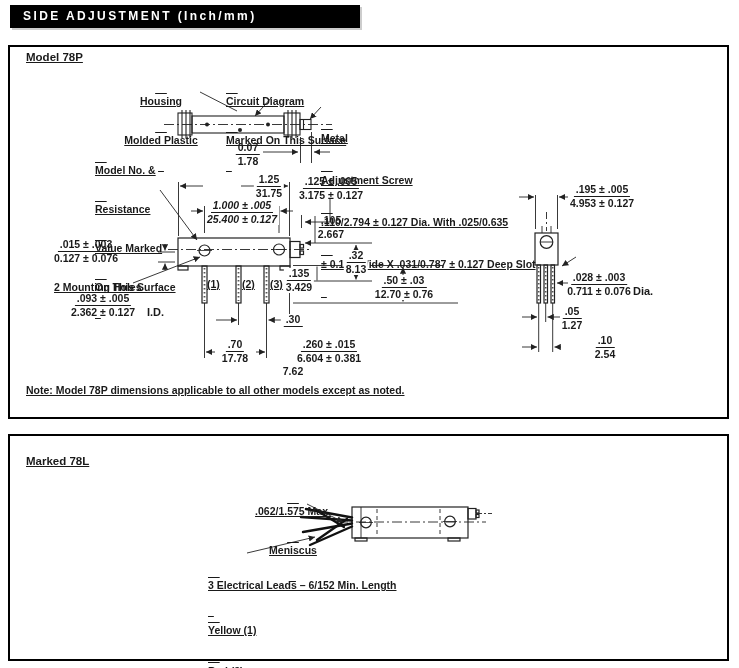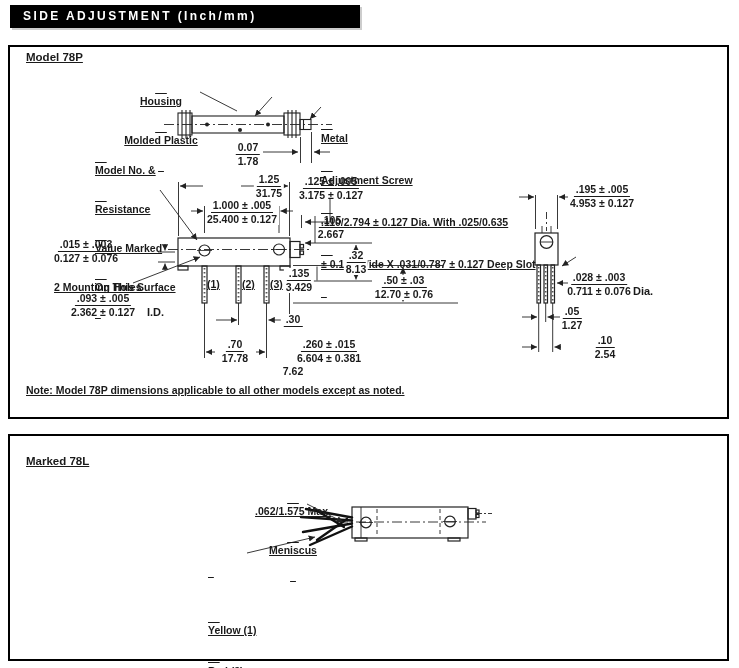--- a/index.html
+++ b/index.html
@@ -205,20 +205,24 @@
     </g>
   </svg>
 
   <div class="lbl ptitle" style="left:26px;top:51px;">Model 78P</div>
 
   <div class="lbl center" style="left:118px;top:69px;width:86px;">
     <div>Housing</div>
     <div>Molded Plastic</div>
   </div>
 
+  <div class="lbl" style="left:226px;top:69px;">
+    <div>Circuit Diagram</div>
+    <div>Marked On This Surface</div>
+  </div>
 
   <div class="lbl" style="left:321px;top:103px;line-height:14px;">
     <div>Metal</div>
     <div>Adjustment Screw</div>
     <div>.110/2.794 ± 0.127 Dia. With .025/0.635</div>
     <div>± 0.127 Wide X .031/0.787 ± 0.127 Deep Slot</div>
   </div>
 
   <div class="lbl" style="left:95px;top:138px;">
     <div>Model No. &amp;</div>
@@ -232,21 +236,21 @@
     <span class="fbot">1.78</span>
   </div>
   <div class="frac wbg" style="left:222px;top:174px;margin-left:47px;">
     <span class="ftop">1.25</span>
     <span class="fbot">31.75</span>
   </div>
   <div class="frac" style="left:331px;top:176px;">
     <span class="ftop">.125 ± .005</span>
     <span class="fbot">3.175 ± 0.127</span>
   </div>
-  <div class="frac wbg" style="left:242px;top:200px;">
+  <div class="frac wbg" style="left:242px;top:200px;font-style:italic;">
     <span class="ftop">1.000 ± .005</span>
     <span class="fbot">25.400 ± 0.127</span>
   </div>
   <div class="frac" style="left:331px;top:215px;">
     <span class="ftop">.105</span>
     <span class="fbot">2.667</span>
   </div>
   <div class="frac wbg" style="left:356px;top:250px;">
     <span class="ftop">.32</span>
     <span class="fbot">8.13</span>
@@ -309,20 +313,21 @@
   <div class="lbl" style="left:26px;top:384px;">Note: Model 78P dimensions applicable to all other models except as noted.</div>
 
   <div class="lbl ptitle" style="left:26px;top:455px;">Marked 78L</div>
 
   <div class="lbl center" style="left:250px;top:479px;width:86px;">
     <div>.062/1.575 Max.</div>
     <div>Meniscus</div>
   </div>
 
   <div class="lbl" style="left:208px;top:553px;">
+    <div>3 Electrical Leads – 6/152 Min. Length</div>
   </div>
 
   <div class="lbl" style="left:208px;top:597px;line-height:13.5px;">
     <div>Yellow (1)</div>
     <div>Red (2)</div>
     
   </div>
 
 </div>
 

